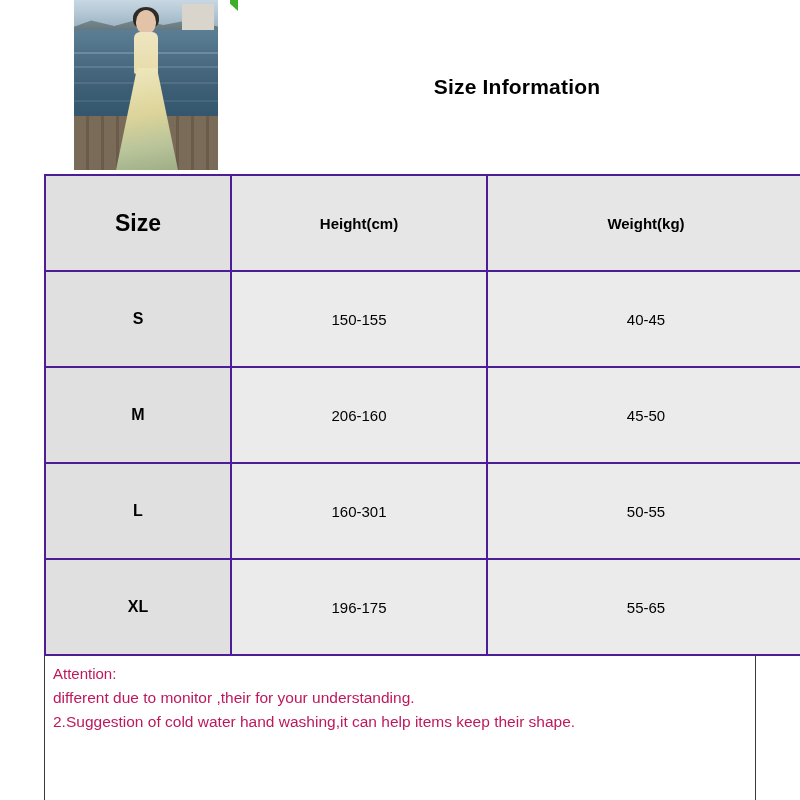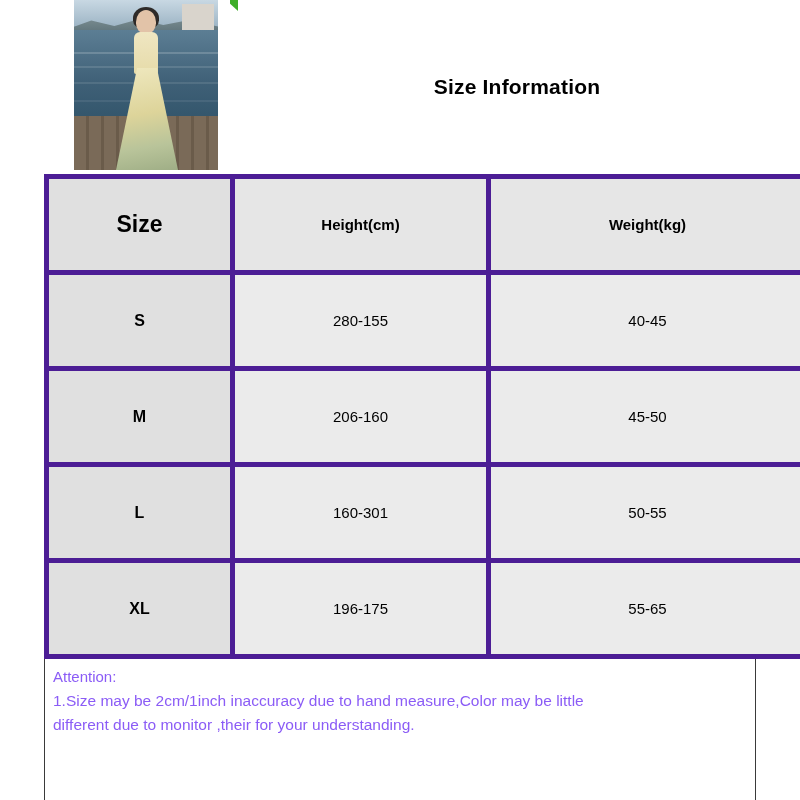--- a/index.html
+++ b/index.html
@@ -126,21 +126,21 @@
     clip-path: polygon(0 0, 100% 0, 100% 100%);
   }
   
   table.size-table {
     width: 760px;
     margin-left: 44px;
     border-collapse: collapse;
     table-layout: fixed;
   }
   table.size-table td, table.size-table th {
-    border: 5px solid #4c1d95;
+    border: 2px solid #4c1d95;
     text-align: center;
     vertical-align: middle;
     font-size: 15px;
     box-sizing: border-box;
   }
   .col-size { width: 186px; }
   .col-h { width: 256px; }
   .col-w { width: 318px; }
 
   thead th {
@@ -176,21 +176,21 @@
     border: 1px solid #3a3a3a;
     border-top: none;
     box-sizing: border-box;
     padding: 6px 8px 8px 8px;
     height: 148px;
     background: #fff;
   }
   .attention .line {
     font-size: 15.5px;
     line-height: 24px;
-    color: #8b5cf6;
+    color: #be185d;
   }
   .attention .line.first {
     font-size: 15px;
   }
 </style>
 </head>
 <body>
 
 <div class="page">
 
@@ -226,21 +226,21 @@
     <thead>
       <tr>
         <th class="hdr-size">Size</th>
         <th class="hdr-metric">Height(cm)</th>
         <th class="hdr-metric">Weight(kg)</th>
       </tr>
     </thead>
     <tbody>
       <tr>
         <td class="c-size">S</td>
-        <td class="c-val">280-155</td>
+        <td class="c-val">150-155</td>
         <td class="c-val">40-45</td>
       </tr>
       <tr>
         <td class="c-size">M</td>
         <td class="c-val">206-160</td>
         <td class="c-val">45-50</td>
       </tr>
       <tr>
         <td class="c-size">L</td>
         <td class="c-val">160-301</td>
@@ -249,17 +249,17 @@
       <tr>
         <td class="c-size">XL</td>
         <td class="c-val">196-175</td>
         <td class="c-val">55-65</td>
       </tr>
     </tbody>
   </table>
 
   <div class="attention">
     <div class="line first">Attention:</div>
-    <div class="line">1.Size may be 2cm/1inch inaccuracy due to hand measure,Color may be little</div>
     <div class="line">different due to monitor ,their for your understanding.</div>
+    <div class="line">2.Suggestion of cold water hand washing,it can help items keep their shape.</div>
   </div>
 
 </div>
 
 </body></html>

